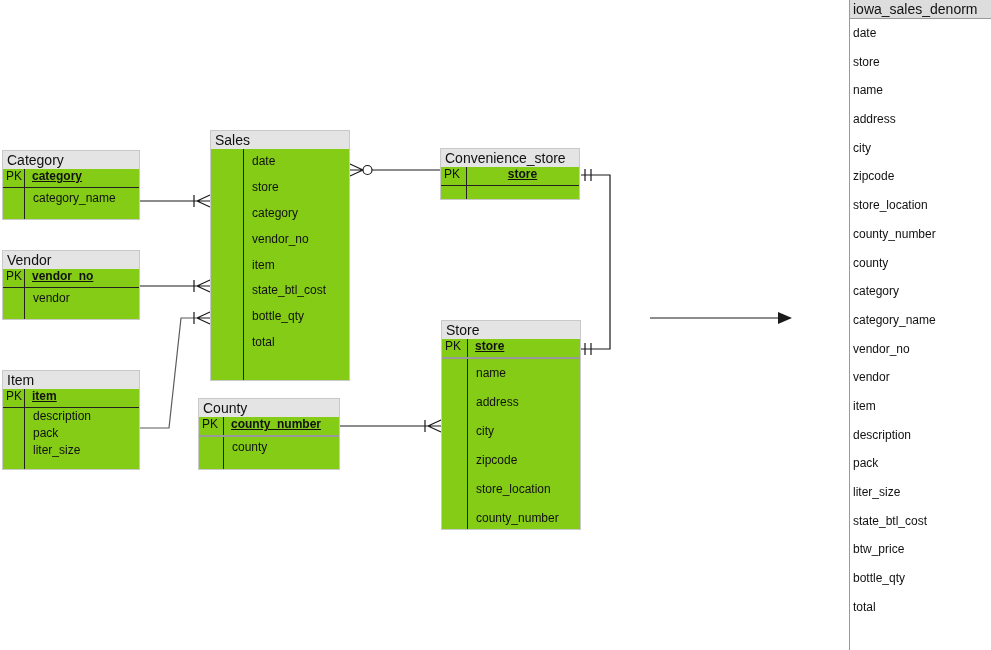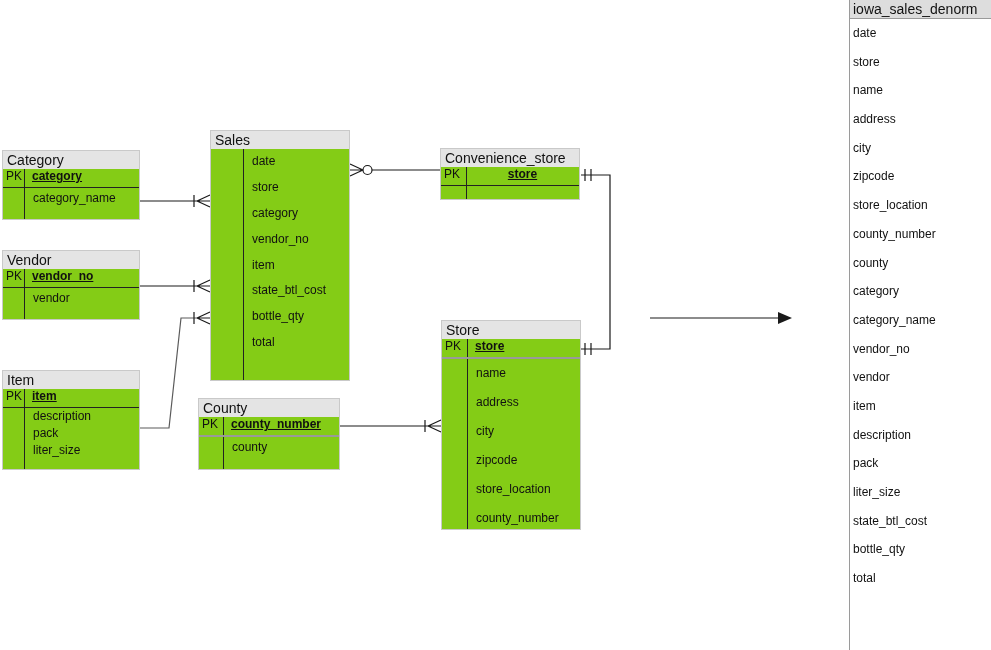--- a/index.html
+++ b/index.html
@@ -182,17 +182,18 @@
     <div class="drow">county</div>
     <div class="drow">category</div>
     <div class="drow">category_name</div>
     <div class="drow">vendor_no</div>
     <div class="drow">vendor</div>
     <div class="drow">item</div>
     <div class="drow">description</div>
     <div class="drow">pack</div>
     <div class="drow">liter_size</div>
     <div class="drow">state_btl_cost</div>
+    <div class="drow">btw_price</div>
     <div class="drow">bottle_qty</div>
     <div class="drow">total</div>
   </div>
 
 </div>
 
 </body></html>

